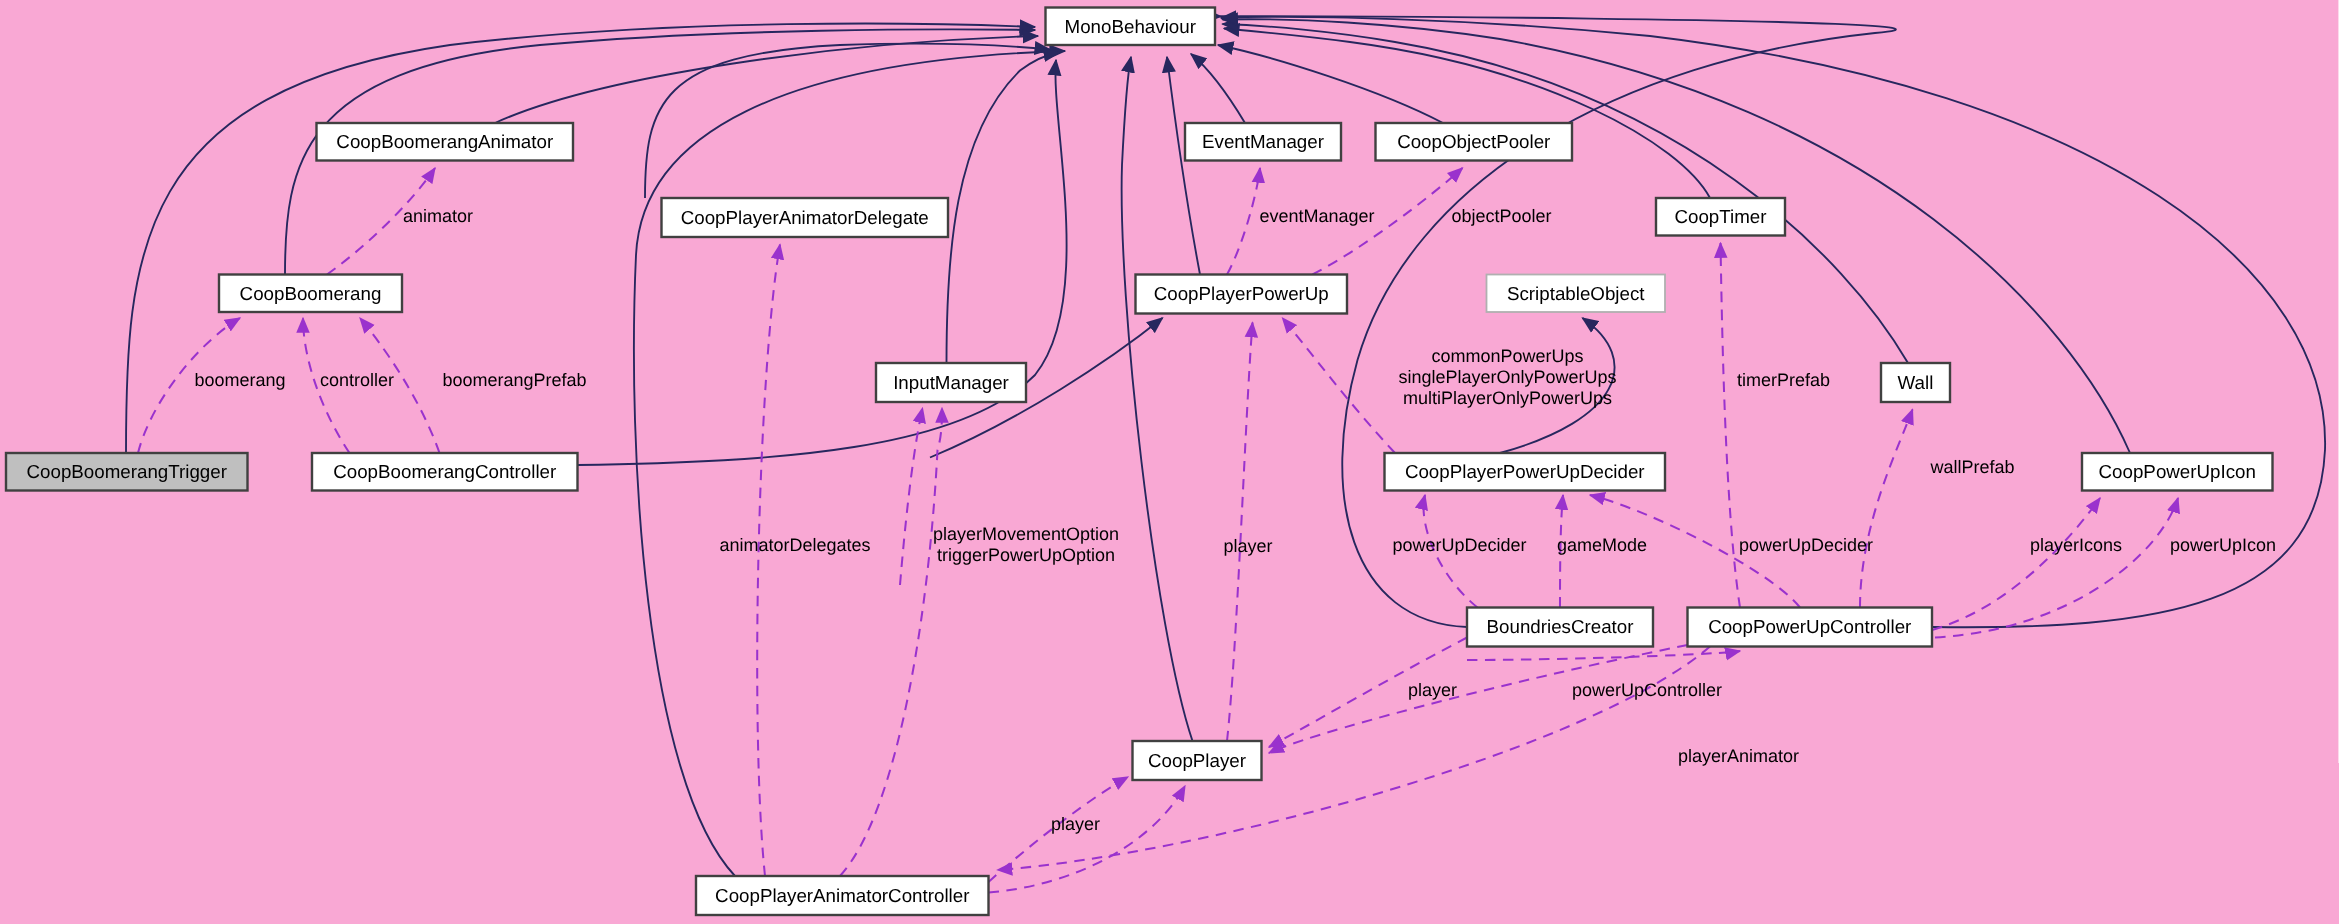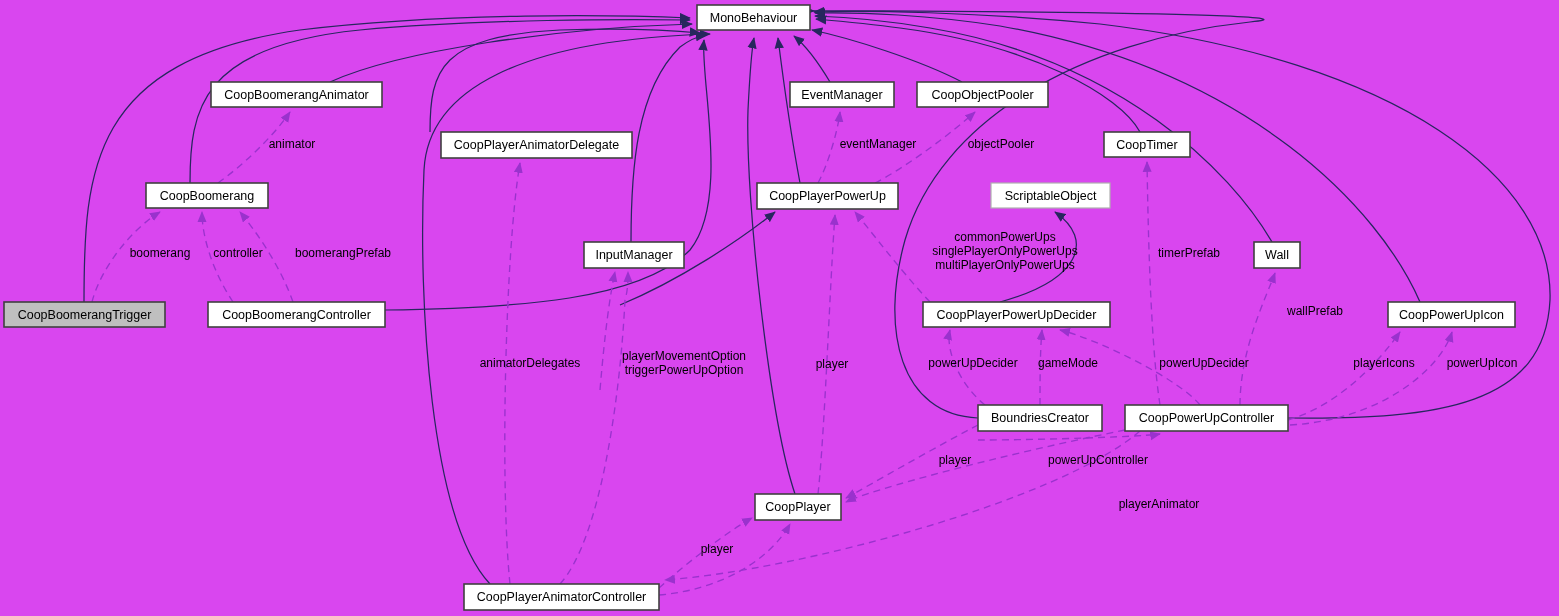--- a/index.html
+++ b/index.html
@@ -1,17 +1,17 @@
 <!DOCTYPE html>
 <html><head>
 <meta charset="utf-8">
 <style>
   html,body{margin:0;padding:0;background:#ffffff;}
   body{font-family:"Liberation Sans", sans-serif;}
-  #diagram-root{position:relative;width:1559px;height:616px;overflow:hidden;background:#d946ef;text-align:center;}
+  #diagram-root{position:relative;width:1559px;height:616px;overflow:hidden;background:#f9a8d4;text-align:center;}
   svg#graph{position:absolute;left:0;top:0;width:1559px;height:616px;}
   .node-rect{fill:#ffffff;stroke:#404040;stroke-width:1.6;}
   .node-rect.highlight{fill:#bfbfbf;stroke:#404040;stroke-width:1.6;}
   .node-rect.light{fill:#ffffff;stroke:#b0b0b0;stroke-width:1.2;}
   .node-label{font-family:"Liberation Sans", sans-serif;font-size:12.5px;fill:#000000;text-anchor:middle;dominant-baseline:middle;}
   .edge-inherit{fill:none;stroke:#27275e;stroke-width:1.25;}
   .edge-usage{fill:none;stroke:#9a32cd;stroke-width:1.35;stroke-dasharray:7,5;}
   .edge-label{font-family:"Liberation Sans", sans-serif;font-size:12px;fill:#000000;text-anchor:middle;}
 </style>
 </head>

